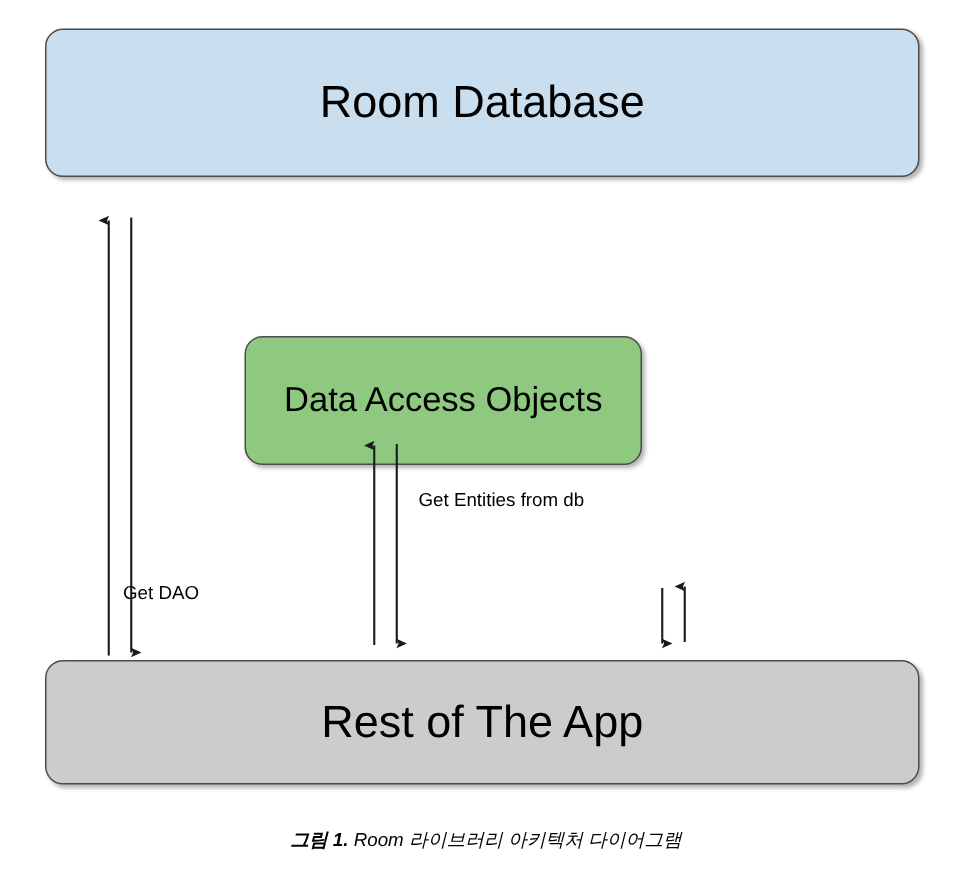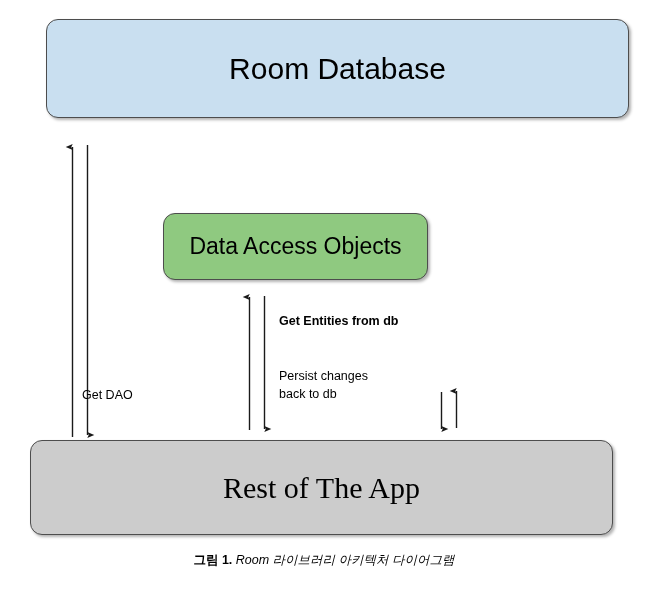--- a/index.html
+++ b/index.html
@@ -35,73 +35,72 @@
     display: block;
     padding: 0 8px;
   }
 
   
   #node-room-database {
     left: 30px;  top: 19px;
     width: 583px; height: 99px;
     background: #c9dff0;
     font-size: 30px;
-    margin-left: 16px;
   }
   #node-dao {
-    left: 163px; top: 213px;
-    width: 265px; height: 67px;
+    left: 163px; top: 224px;
+    width: 265px; height: 86px;
     background: #8fc980;
     font-size: 23px;
   }
   #node-entities {
     left: 430px; top: 313px;
     width: 182px; height: 69px;
     background: #f3918f;
     font-size: 23px;
   }
   #node-rest-of-app {
     left: 30px;  top: 440px;
-    width: 583px; height: 95px;
+    width: 583px; height: 83px;
     background: #cccccc;
     font-size: 30px;
-    font-family: Liberation Serif, serif;
   }
 
   
   #arrow-layer {
     position: absolute;
     left: 0; top: 0;
     width: 648px; height: 591px;
     pointer-events: none;
   }
 
   
   .edge-label {
     position: absolute;
     font-size: 12.5px;
     color: #000000;
     line-height: 1.45;
     white-space: pre-line;
   }
   #label-get-dao      { left: 82px;  top: 386px; }
-  #label-get-entities { left: 279px; top: 312px; font-weight: bold; }
+  #label-get-entities { left: 279px; top: 324px; }
   #label-persist      { left: 279px; top: 367px; }
   #label-getset       { left: 466px; top: 402px; }
 
   
   #caption {
     position: absolute;
     left: 0;  top: 552px;
     width: 648px;
     text-align: center;
     font-size: 12.5px;
   }
   #caption-number {
     font-weight: bold;
+    font-style: italic;
   }
   #caption-text {
     font-style: italic;
     text-align: right;
   }
 </style>
 </head>
 <body>
 
 <div id="canvas">
@@ -148,21 +147,19 @@
       <line x1="441.5" y1="392" x2="441.5" y2="429" stroke="#1a1a1a" stroke-width="1.4" marker-end="url(#head-down)"></line>
 
       <line x1="456.5" y1="428" x2="456.5" y2="391" stroke="#1a1a1a" stroke-width="1.4" marker-end="url(#head-up)"></line>
     </g>
   </svg>
 
   <div class="edge-label" id="label-get-dao">Get DAO</div>
 
   <div class="edge-label" id="label-get-entities">Get Entities from db</div>
 
-  <div class="edge-label" id="label-persist">Persist changes
-back to db</div>
 
 
   <div id="caption">
     <span id="caption-number">그림 1.</span><span id="caption-text"> Room 라이브러리 아키텍처 다이어그램</span>
   </div>
 
 </div>
 
 </body></html>

